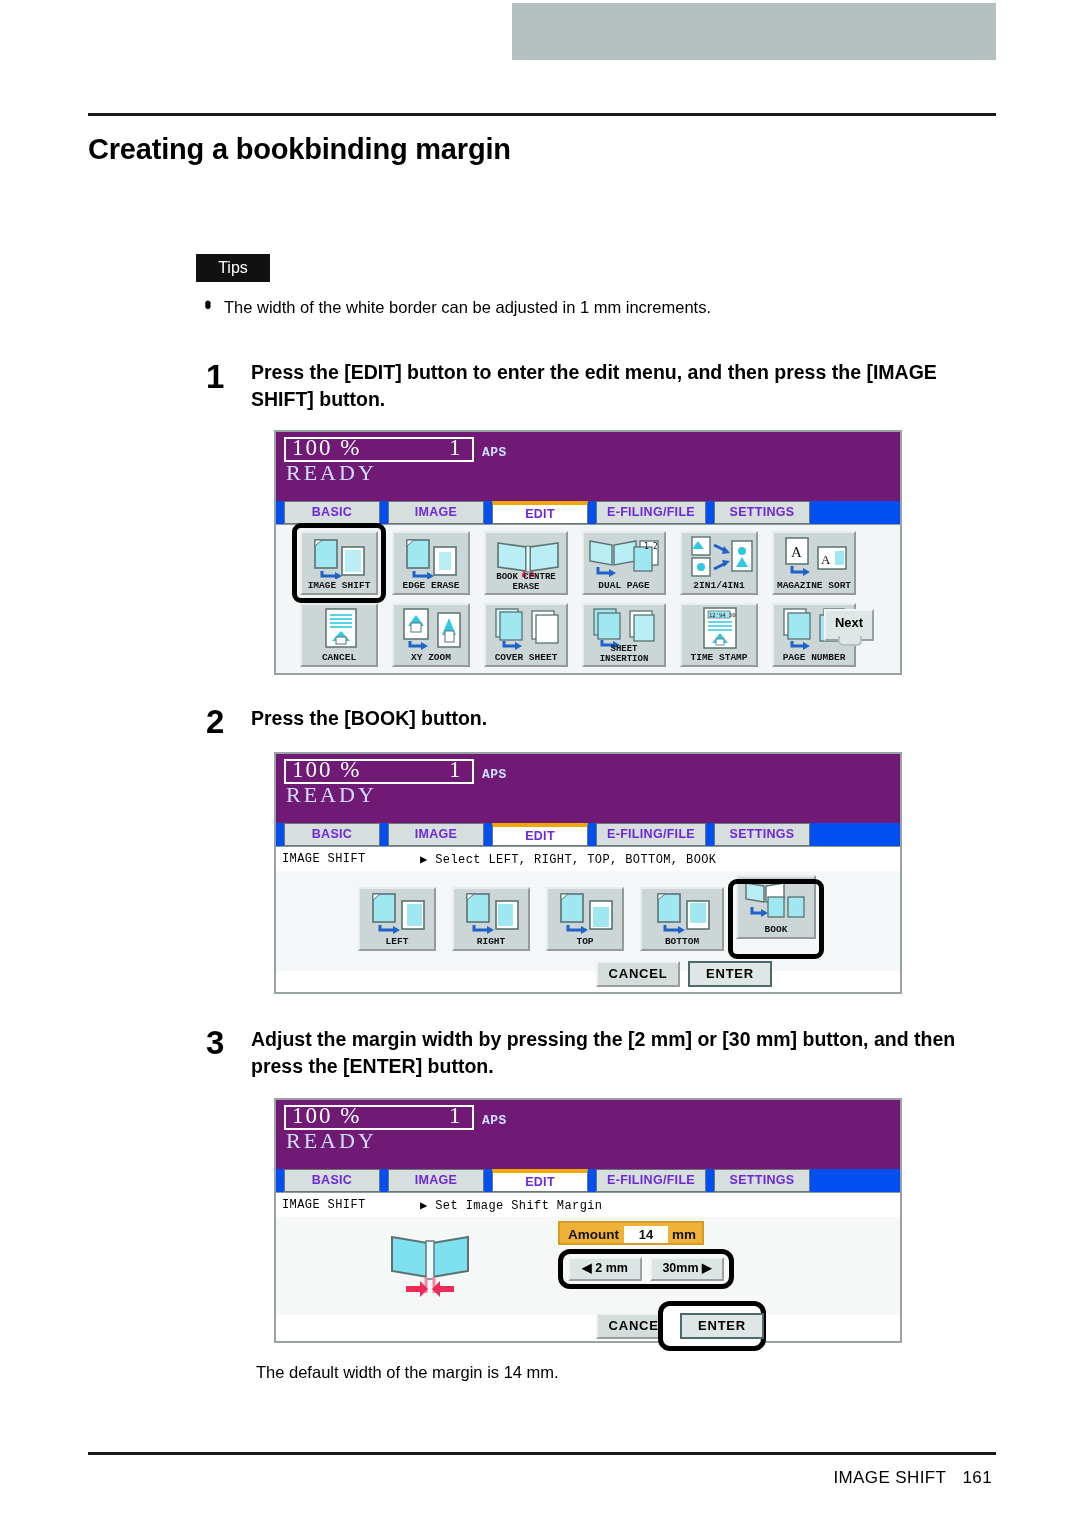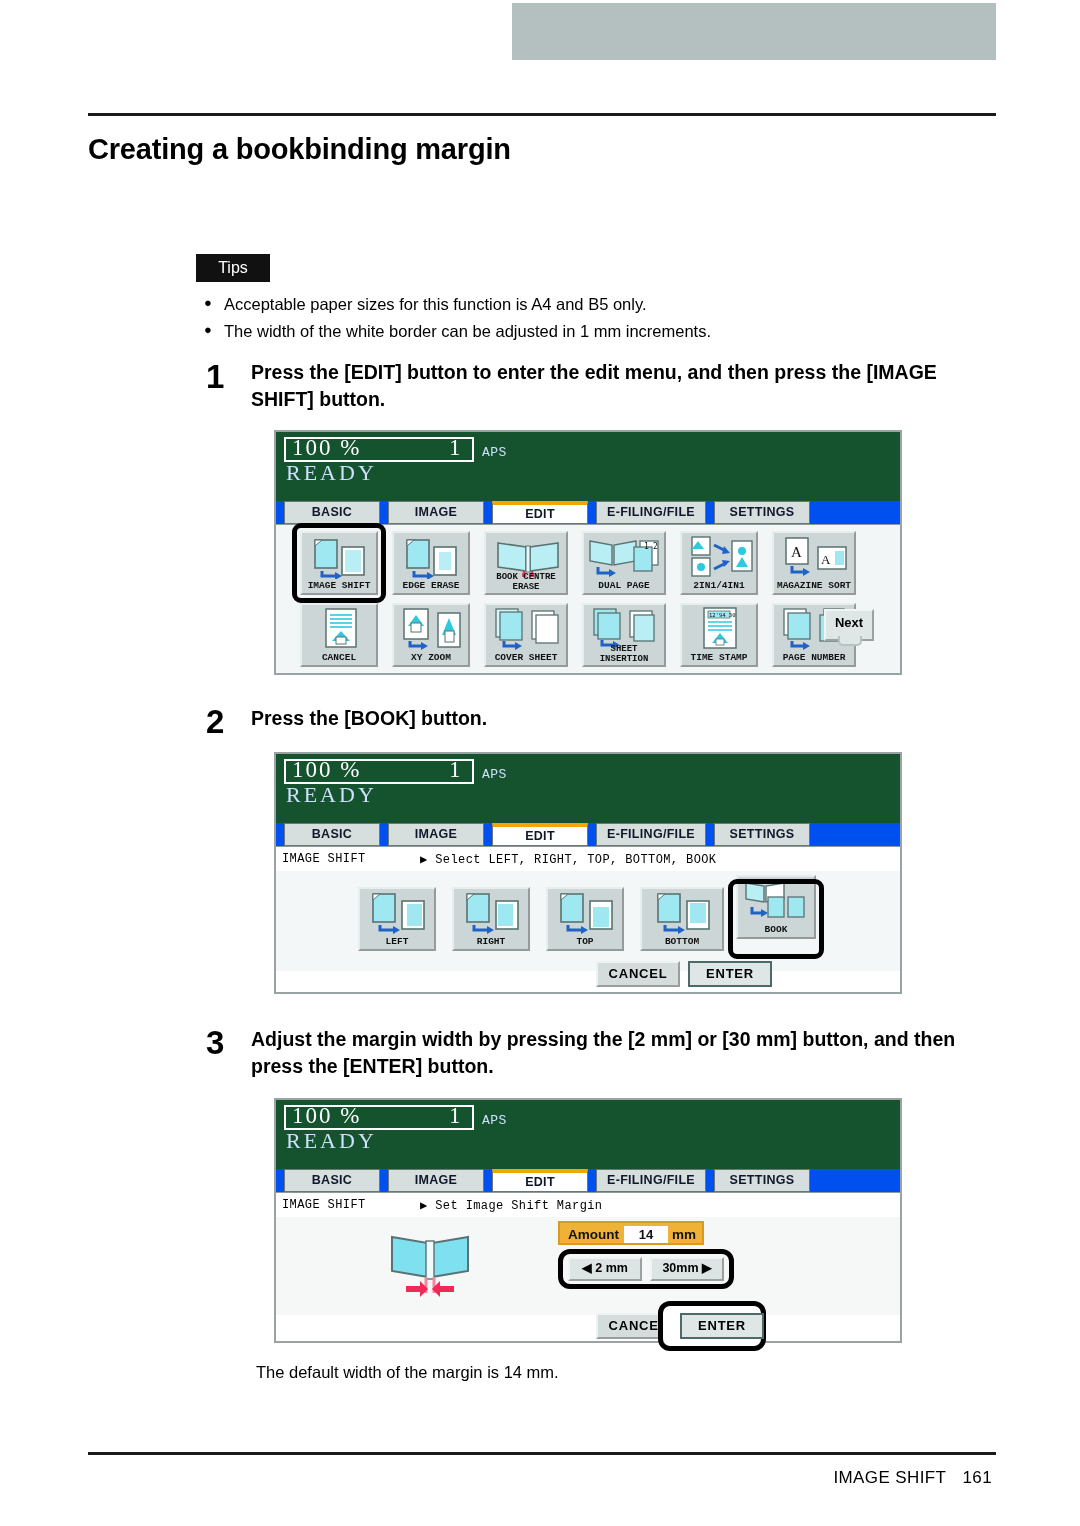--- a/index.html
+++ b/index.html
@@ -25,31 +25,31 @@
   .tips-list{position:absolute;left:196px;top:292px;width:800px;font-size:16.5px;line-height:24px;}
   .tips-list .li{position:relative;padding-left:28px;margin-bottom:3px;}
   .tips-list .li .bullet{position:absolute;left:8px;top:-1px;font-size:13px;}
 
   
   .step-num{position:absolute;font-size:33px;font-weight:bold;font-family:"Liberation Sans",sans-serif;}
   .step-txt{position:absolute;font-size:19.5px;font-weight:bold;line-height:27px;}
 
   
   .lcd{position:absolute;background:#0050f0;border:2px solid #9aa3a3;box-sizing:border-box;}
-  .lcd-top{position:absolute;left:0;top:0;right:0;background:#14532d;}
+  .lcd-top{position:absolute;left:0;top:0;right:0;background:#701a75;}
   .ratio-box{position:absolute;border:2px solid #ffffff;box-sizing:border-box;background:transparent;}
   .ratio-val{position:absolute;color:#fff;font-family:"Liberation Serif",serif;font-size:23px;letter-spacing:2px;}
   .ratio-cnt{position:absolute;color:#fff;font-family:"Liberation Serif",serif;font-size:23px;}
-  .aps{position:absolute;color:#cfe0ff;font-family:"Liberation Mono",monospace;font-size:13px;font-weight:normal;letter-spacing:0.5px;}
+  .aps{position:absolute;color:#cfe0ff;font-family:"Liberation Mono",monospace;font-size:13px;font-weight:bold;letter-spacing:0.5px;}
   .ready{position:absolute;color:#cfe0ff;font-family:"Liberation Serif",serif;font-size:22px;letter-spacing:3px;}
 
   .tabrow{position:absolute;left:0;right:0;height:23px;}
   .tab{position:absolute;top:0;height:23px;background:#d7dede;border:1px solid #6b7676;
     box-sizing:border-box;font-family:"Liberation Sans",sans-serif;font-size:12.5px;font-weight:bold;
-    text-align:center;line-height:21px;letter-spacing:0.3px;color:#0f172a;}
+    text-align:center;line-height:21px;letter-spacing:0.3px;color:#6d28d9;}
   .tab.active{background:#ffffff;border-top:4px solid #f0a800;line-height:19px;}
 
   .lcd-body{position:absolute;left:0;right:0;background:#ffffff;border-top:1px solid #8e9a9a;}
   .panel-label{position:absolute;font-family:"Liberation Mono",monospace;font-size:12px;letter-spacing:0.4px;}
   .panel-hint{position:absolute;font-family:"Liberation Mono",monospace;font-size:12px;letter-spacing:0.4px;}
   .gray-field{position:absolute;background:#f2f4f4;}
 
   
   .ibtn{position:absolute;background:#ccd6d6;border:2px outset #e8eeee;box-sizing:border-box;}
   .ibtn .cap{position:absolute;left:0;right:0;bottom:2px;text-align:center;
@@ -94,21 +94,21 @@
 
 <div class="page">
 
   <div class="topbar"></div>
   <div class="head-rule"></div>
 
   <div class="page-title">Creating a bookbinding margin</div>
 
   <div class="tips-badge">Tips</div>
   <div class="tips-list">
-    <div class="li"><span class="bullet">●</span><span>Acceptable paper sizes for this function is A4 and B5 only.</span></div>
+    <div class="li"><span class="bullet">●</span></div>
     <div class="li"><span class="bullet">●</span><span>The width of the white border can be adjusted in 1 mm increments.</span></div>
   </div>
 
   <div class="step-num" style="left:206px;top:358px;">1</div>
   <div class="step-txt" style="left:251px;top:359px;width:745px;">Press the [EDIT] button to enter the edit menu, and then press the [IMAGE SHIFT] button.</div>
 
   <div class="lcd" style="left:274px;top:430px;width:628px;height:245px;">
     <div class="lcd-top" style="height:69px;">
       <div class="ratio-box" style="left:8px;top:5px;width:190px;height:25px;"></div>
       <div class="ratio-val" style="left:16px;top:3px;">100  %</div>

